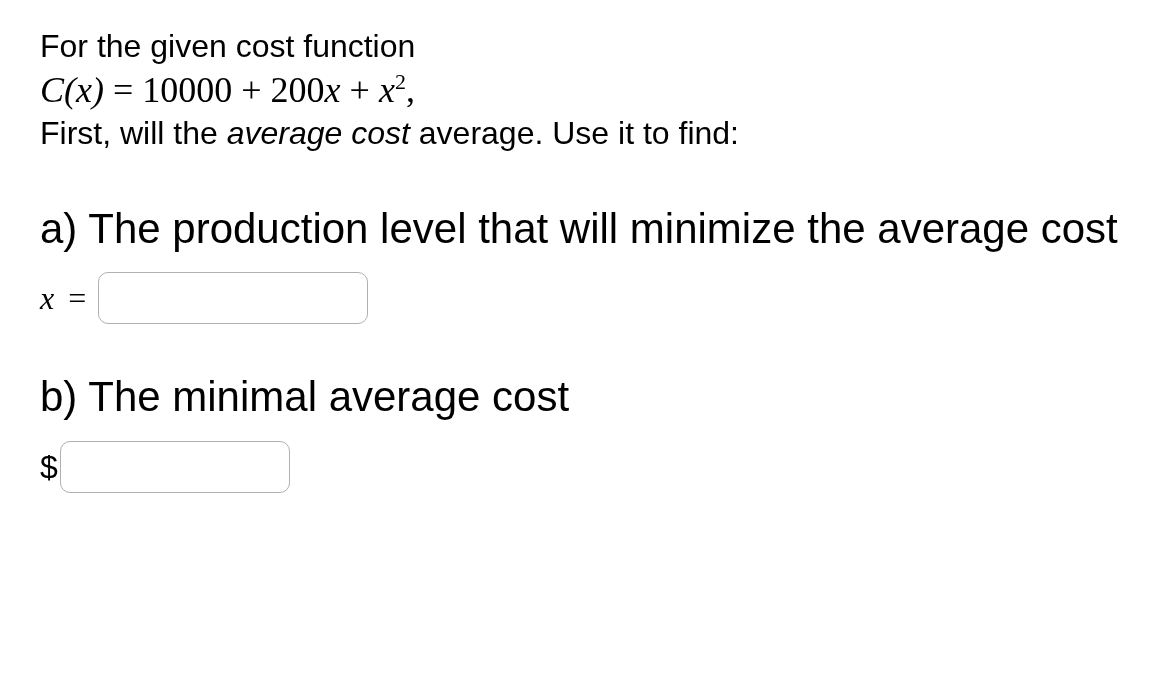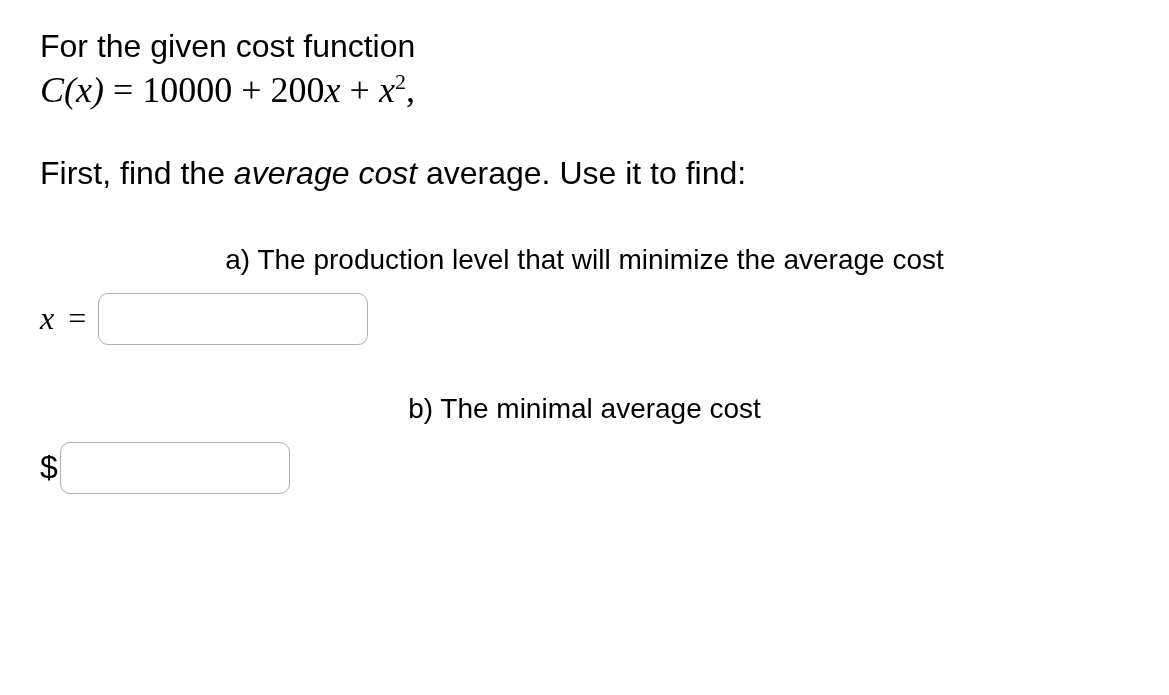--- a/index.html
+++ b/index.html
@@ -16,21 +16,20 @@
       color: #000;
     }
     .text-line {
       font-size: 32px;
       line-height: 1.4;
       margin-bottom: 0;
     }
     .math-line {
       font-family: 'Cambria Math', 'Times New Roman', serif;
       font-size: 36px;
-      margin-bottom: 40px;
       font-style: italic;
     }
     .math-line .fn {
       font-style: italic;
     }
     .math-line .roman {
       font-style: normal;
     }
     .math-line sup {
       font-size: 22px;
@@ -40,24 +39,23 @@
     .instruction {
       font-size: 32px;
       line-height: 1.4;
       margin-bottom: 44px;
     }
     .instruction em {
       font-style: italic;
       margin-top: 33px;
     }
     .question {
-      font-size: 28px;
+      font-size: 42px;
       line-height: 1.4;
       margin-bottom: 14px;
-      text-align: center;
     }
     .answer-row {
       display: flex;
       align-items: center;
       gap: 12px;
       margin-bottom: 44px;
     }
     .answer-label {
       font-family: 'Cambria Math', 'Times New Roman', serif;
       font-size: 32px;
@@ -95,21 +93,21 @@
 </head>
 <body>
 
 <div class="text-line">For the given cost function</div>
 
 <div class="math-line">
   <span class="fn">C(x)</span><span class="roman"> = </span><span class="roman">10000</span><span class="roman"> + </span><span class="roman">200</span><span class="fn">x</span><span class="roman"> + </span><span class="fn">x</span><sup>2</sup><span class="roman">,</span>
 </div>
 
 <div class="instruction">
-  <span>First, find the </span><em>average cost</em><span> average. Use it to find:</span>
+  <span>First, will the </span><em>average cost</em><span> average. Use it to find:</span>
 </div>
 
 <div class="question">a) The production level that will minimize the average cost</div>
 
 <div class="answer-row">
   <span class="answer-label">
     <span>x</span>
     <span class="eq">=</span>
   </span>
   <input type="text" class="input-a" value="" style="">

